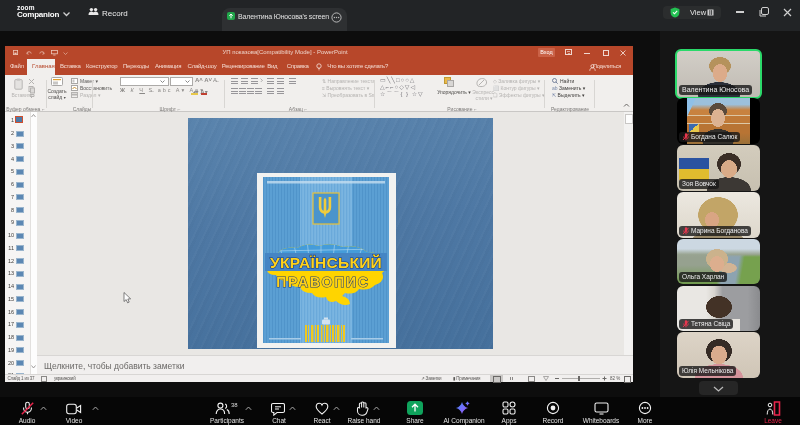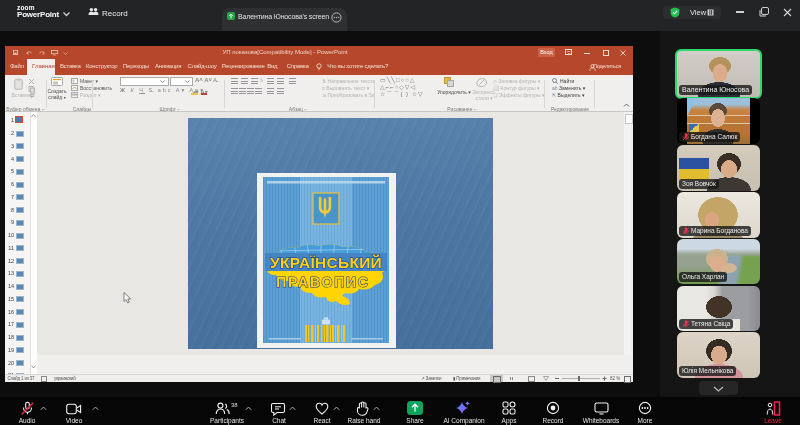--- a/index.html
+++ b/index.html
@@ -34,21 +34,21 @@
   .nlabel{position:absolute;left:2px;bottom:2px;background:rgba(24,24,24,.8);color:#ececec;font-size:6.5px;line-height:8px;padding:1px 3px;border-radius:3px;white-space:nowrap;display:flex;align-items:center;}
   
   #toolbar{left:0;top:397px;width:800px;height:28px;background:#060606;}
   .tbl{position:absolute;color:#e4e4e4;font-size:6.5px;text-align:center;top:20px;transform:translateX(-50%);white-space:nowrap;}
 </style>
 </head>
 <body>
 <div id="stage">
   <div class="abs" id="topbar">
     <div class="abs" style="left:17px;top:3.5px;color:#fff;font-size:6.5px;font-weight:bold;letter-spacing:.2px;">zoom</div>
-    <div class="abs" style="left:17px;top:10px;color:#fff;font-size:8px;font-weight:bold;letter-spacing:-0.2px;">PowerPoint</div>
+    <div class="abs" style="left:17px;top:10px;color:#fff;font-size:8px;font-weight:bold;letter-spacing:-0.2px;">Companion</div>
     <svg class="abs" style="left:62px;top:10.5px;" width="8" height="6">
         <path d="M1.5 1.5 L4.5 4.5 L7.5 1.5" stroke="#cfcfcf" stroke-width="1.3" fill="none"></path>
       </svg>
     <svg class="abs" style="left:88px;top:7px;" width="11" height="9" viewBox="0 0 11 9">
         <circle cx="3.4" cy="2.6" r="1.7" fill="#e8e8e8"></circle>
         <circle cx="7.6" cy="2.6" r="1.7" fill="#e8e8e8"></circle>
         <path d="M0.5 8 C0.5 5.6 2 4.6 3.4 4.6 C4.8 4.6 5.5 5.4 5.5 5.4 C5.5 5.4 6.2 4.6 7.6 4.6 C9 4.6 10.5 5.6 10.5 8 Z" fill="#e8e8e8"></path>
       </svg>
     <div class="abs" style="left:102px;top:8.5px;color:#ececec;font-size:8px;">Record</div>
     <div class="abs" id="ztab">
@@ -388,20 +388,23 @@
           <div class="tmini" style="left:11px;"></div>
         </div>
       <div class="abs" style="left:25px;top:0;width:6px;height:262px;background:#fdfdfd;border-left:1px solid #e2e0de;"></div>
       <svg class="abs" style="left:26px;top:2px;" width="5" height="4">
           <path d="M0.5 3 L2.5 0.5 L4.5 3" stroke="#8a8886" fill="none" stroke-width=".8"></path>
         </svg>
       <svg class="abs" style="left:26px;top:253px;" width="5" height="4">
           <path d="M0.5 0.5 L2.5 3 L4.5 0.5" stroke="#8a8886" fill="none" stroke-width=".8"></path>
         </svg>
     </div>
+    <div class="abs" id="notes">
+        <div class="abs" style="left:7px;top:5px;color:#6a6866;font-size:8.5px;">Щелкните, чтобы добавить заметки</div>
+      </div>
     <div class="abs" id="statusbar">
       <div class="abs" style="left:2.5px;top:1px;color:#5a5856;font-size:4.5px;letter-spacing:-0.2px;">Слайд 1 из 37</div>
       <div class="abs" style="left:35.5px;top:1px;width:4px;height:4px;border:0.5px solid #8a8886;"></div>
       <div class="abs" style="left:49px;top:1px;color:#5a5856;font-size:4.5px;letter-spacing:-0.2px;">украинский</div>
       <div class="abs" style="left:416px;top:1px;color:#5a5856;font-size:4.5px;letter-spacing:-0.2px;">⇗ Заметки</div>
       <div class="abs" style="left:448px;top:1px;color:#5a5856;font-size:4.5px;letter-spacing:-0.2px;">▮ Примечания</div>
       <div class="abs" style="left:485px;top:0;width:13px;height:6.5px;background:#cbc9c7;"></div>
       <div class="abs" style="left:488px;top:1px;width:6px;height:4.5px;border:0.5px solid #6a6866;"></div>
       <div class="abs" style="left:505px;top:1.5px;width:4px;height:3.5px;background:repeating-linear-gradient(90deg,#8a8886 0 1px,transparent 1px 2px);"></div>
       <div class="abs" style="left:523px;top:1px;width:5px;height:4px;border:0.5px solid #8a8886;border-top-width:1.5px;"></div>

